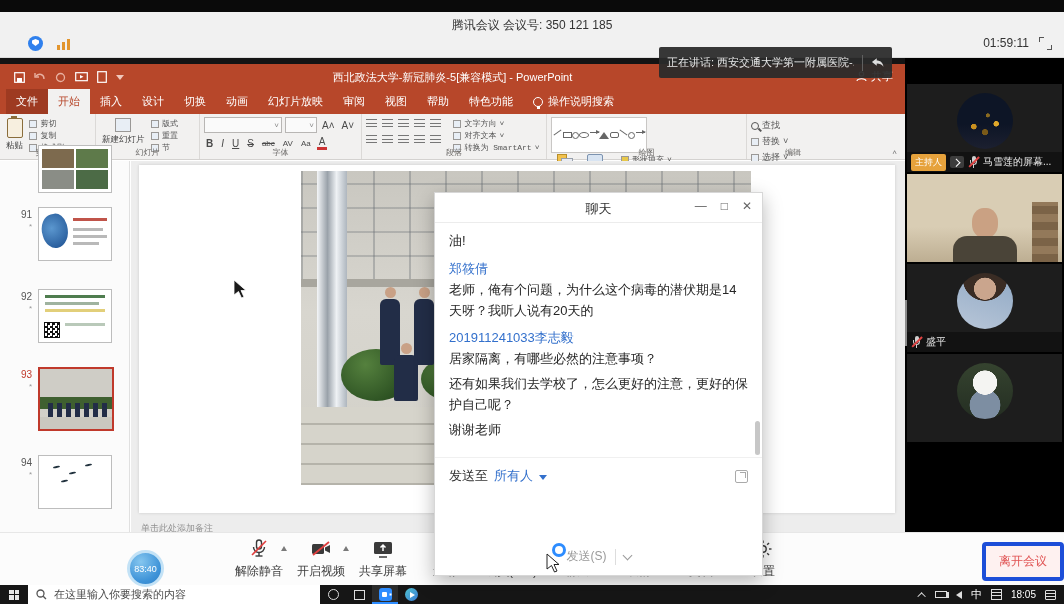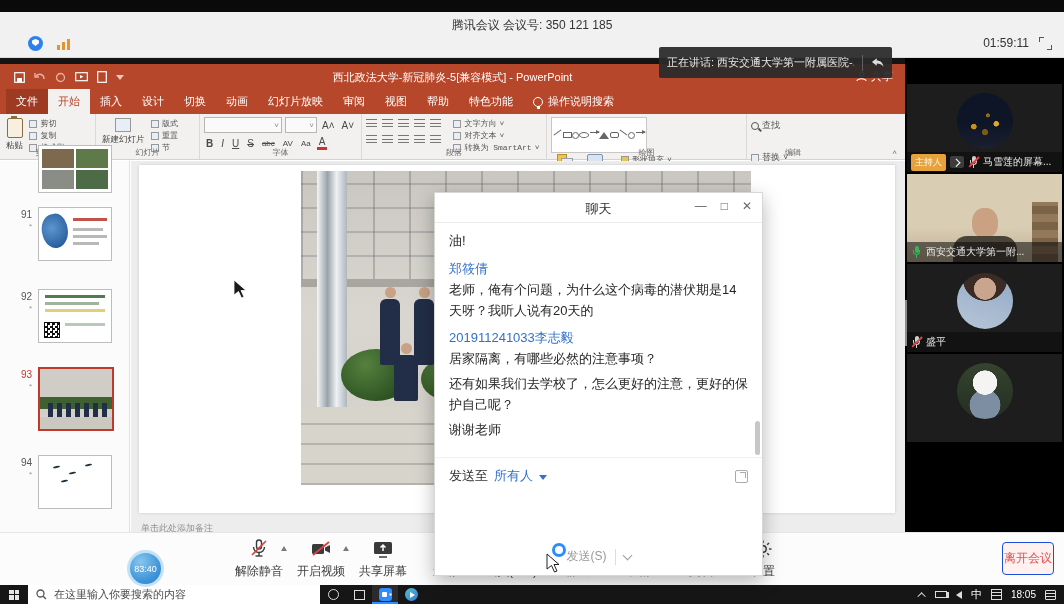--- a/index.html
+++ b/index.html
@@ -176,21 +176,21 @@
   .tile-chev { width:8px; height:8px; border-right:1.6px solid #ddd; border-bottom:1.6px solid #ddd; transform:rotate(45deg); flex:0 0 auto; margin:0 2px 3px 2px; }
   .sb-scroll { position:absolute; left:0; top:242px; width:2px; height:46px; background:rgba(255,255,255,.55); }
 
   
   .btoolbar { position:absolute; left:0; top:532px; width:1064px; height:53px; background:#fcfcfc; border-top:1px solid #e7e7e7; z-index:30; }
   .btools { position:absolute; left:232px; top:4px; display:flex; gap:8px; }
   .btool { width:54px; display:flex; flex-direction:column; align-items:center; gap:2px; position:relative; }
   .btool .ic { height:24px; display:flex; align-items:center; justify-content:center; }
   .btool .lbl { font-size:12px; color:#3d3d3d; white-space:nowrap; }
   .uparr { position:absolute; right:-1px; top:9px; width:0; height:0; border-left:3.5px solid transparent; border-right:3.5px solid transparent; border-bottom:5px solid #7a7a7a; }
-  .leave { position:absolute; right:10px; top:9px; padding:7px 1px; background:#fef1f0; border:1px solid #1d4ed8; border-radius:4px; color:#e05252; font-size:12px; }
+  .leave { position:absolute; right:0; top:9px; padding:7px 13px; background:#fef1f0; border:4px solid #1d4ed8; border-radius:4px; color:#e05252; font-size:12px; }
   .recbadge { position:absolute; left:127px; top:550px; width:37px; height:37px; border-radius:50%;
     background:radial-gradient(circle at 35% 28%, #85c6ef, #3e93d8 65%, #2f7fc4); border:3px solid #c3e2f6;
     color:#fff; font-size:9px; display:flex; align-items:center; justify-content:center; z-index:55; }
   .clickring { position:absolute; left:552px; top:543px; width:14px; height:14px; border:3px solid #2d8cff; border-radius:50%; background:rgba(255,255,255,.5); z-index:60; }
   .cursor { position:absolute; z-index:65; }
 
   
   .taskbar { position:absolute; left:0; top:585px; width:1064px; height:19px; background:#161616; display:flex; align-items:center; z-index:35; }
   .startbtn { width:28px; height:19px; display:flex; align-items:center; justify-content:center; }
   .winlogo { width:10px; height:10px; display:grid; grid-template-columns:1fr 1fr; gap:1px; }
@@ -408,21 +408,21 @@
             <span>快速样式</span>
           </span>
         <span class="minicol" style="margin-left:2px">
           <span class="minirow"><span class="mic8" style="background:#e8c84a"></span><span>形状填充</span> ˅</span>
           <span class="minirow"><span class="mic8" style="background:#fff"></span><span>形状轮廓</span> ˅</span>
           <span class="minirow"><span class="mic8" style="background:#b8c8dc"></span><span>形状效果</span> ˅</span>
         </span>
         <span class="rglabel">绘图</span>
       </div>
       <div class="rgroup" style="width:92px;border-right:none">
-        <span class="minicol" style="gap:19px;margin-top:2px">
+        <span class="minicol" style="gap:3px;margin-top:2px">
           <span class="minirow" style="font-size:9px">
               <span class="magnif"></span>
               <span>查找</span>
             </span>
           <span class="minirow" style="font-size:9px"><span class="mic8"></span><span>替换</span> ˅</span>
           <span class="minirow" style="font-size:9px"><span class="mic8"></span><span>选择</span> ˅</span>
         </span>
         <span class="rglabel">编辑</span>
       </div>
       <span class="collapse">˄</span>
@@ -615,28 +615,20 @@
           </span>
         <span class="tname">马雪莲的屏幕...</span>
       </div>
     </div>
     <div class="tile" style="top:116px">
       <span class="video-feed">
           <span class="vf-shelf"></span>
           <span class="vf-head"></span>
           <span class="vf-body"></span>
         </span>
-      <div class="tlabel">
-        <span class="micico green">
-            <span class="cap"></span>
-            <span class="stand"></span>
-            <span class="base"></span>
-          </span>
-        <span class="tname">西安交通大学第一附...</span>
-      </div>
     </div>
     <div class="tile" style="top:206px">
       <span class="avatar av-portrait"></span>
       <div class="tlabel">
         <span class="micico muted">
             <span class="cap"></span>
             <span class="stand"></span>
             <span class="base"></span>
           </span>
         <span class="tname">盛平</span>

